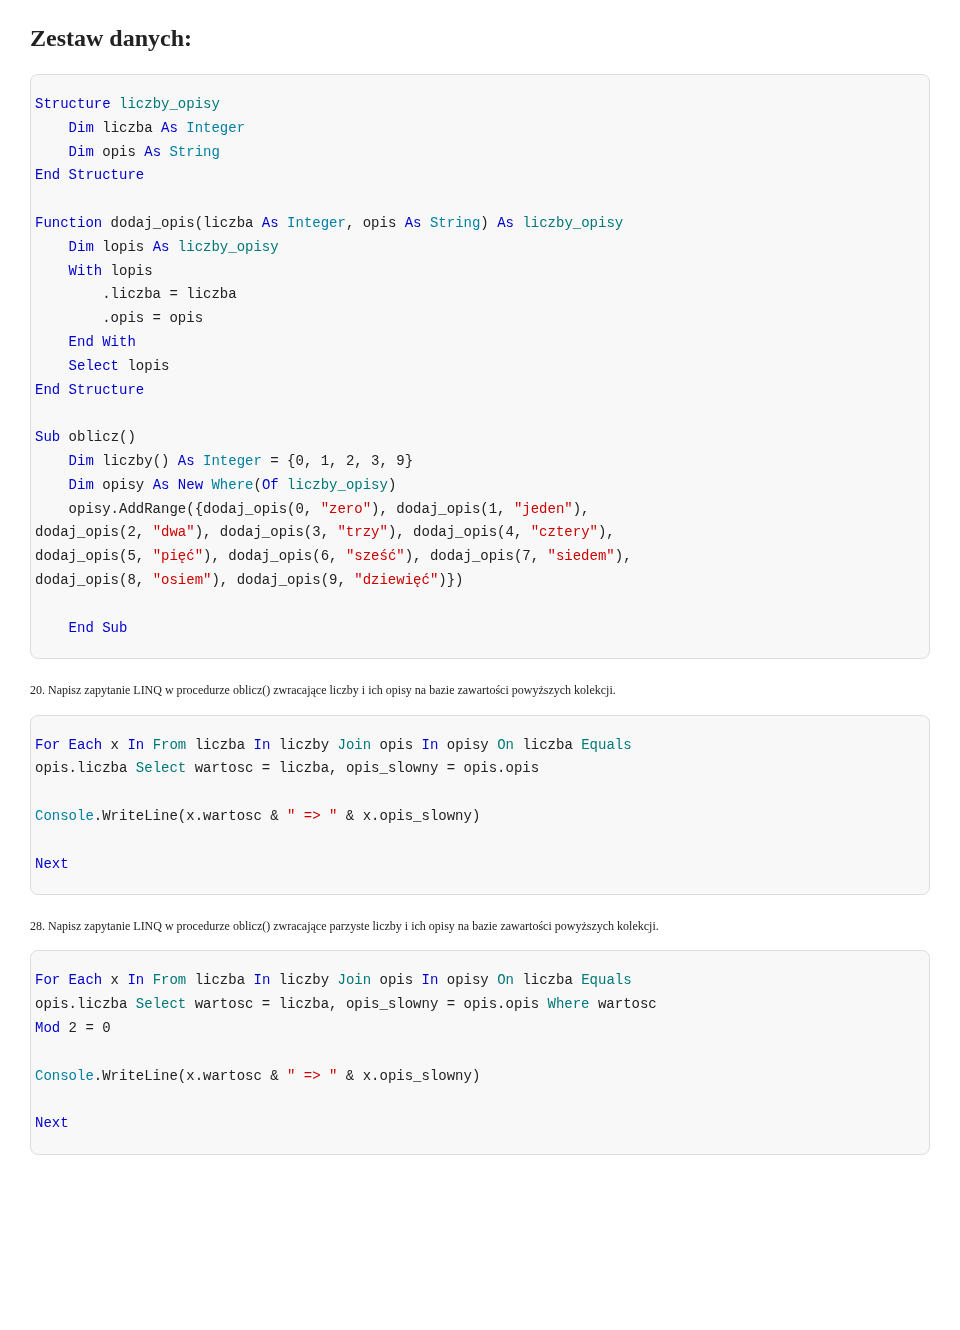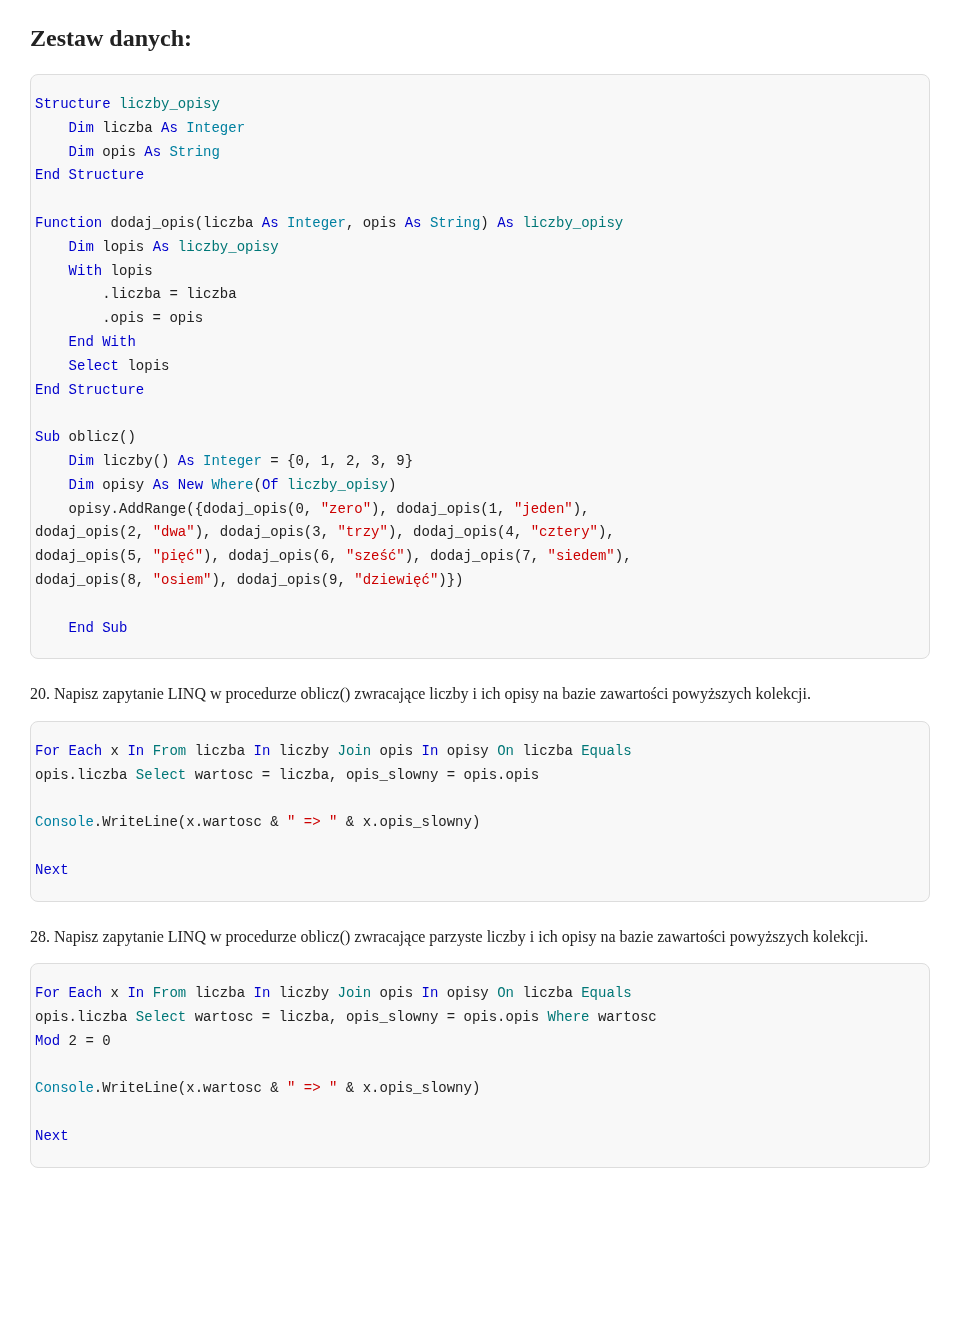--- a/index.html
+++ b/index.html
@@ -23,21 +23,21 @@
       padding: 18px 4px;
       font-family: 'Courier New', Courier, monospace;
       font-size: 14px;
       line-height: 1.7;
       margin-bottom: 22px;
       white-space: pre;
       overflow-x: auto;
     }
     .question-text {
       margin: 18px 0 14px 0;
-      font-size: 16px;
+      font-size: 12px;
       line-height: 1.6;
     }
     
     .kw-blue { color: #0000cc; }
     .kw-teal { color: #007777; }
     .kw-cyan { color: #0080a0; }
     .str-red { color: #cc0000; }
   </style>
 </head>
 <body>

